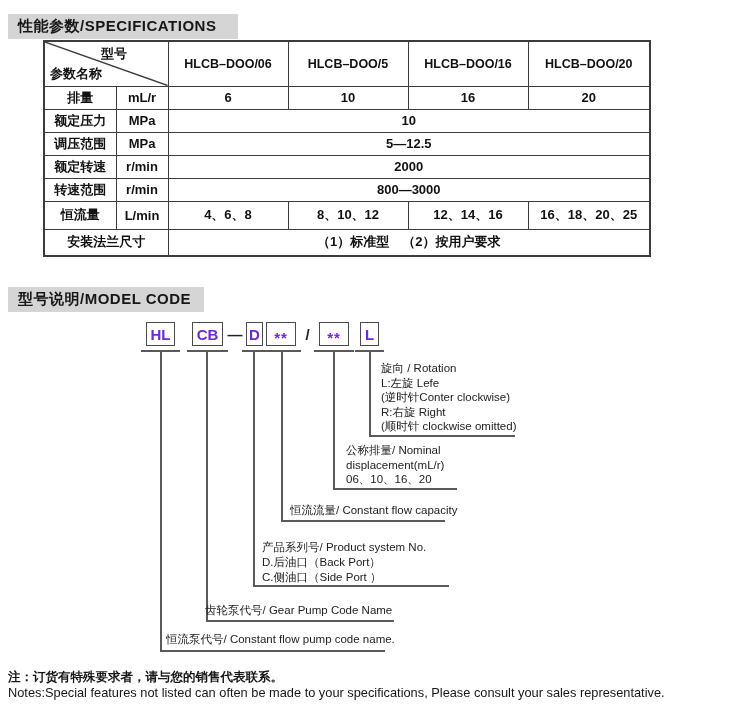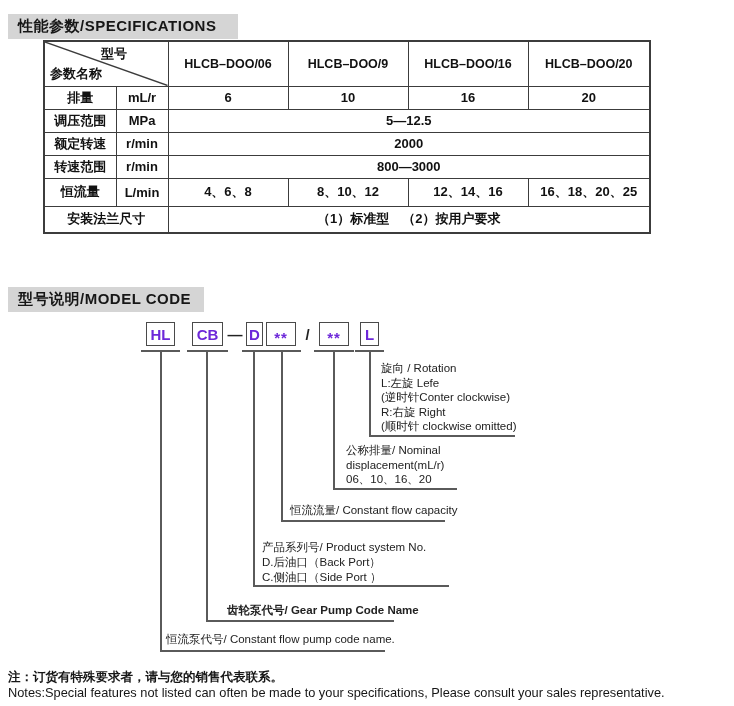--- a/index.html
+++ b/index.html
@@ -80,31 +80,36 @@
   <tbody>
       <tr class="hdr">
     <td class="diag" colspan="2">
       <svg viewBox="0 0 124 45" preserveAspectRatio="none">
         <line x1="0" y1="0" x2="124" y2="45" stroke="#3c3c3c" stroke-width="1.4"></line>
       </svg>
       <span class="diag-tr">型号</span>
       <span class="diag-bl">参数名称</span>
     </td>
     <td class="model-col">HLCB–DOO/06</td>
-    <td class="model-col">HLCB–DOO/9</td>
+    <td class="model-col">HLCB–DOO/5</td>
     <td class="model-col">HLCB–DOO/16</td>
     <td class="model-col">HLCB–DOO/20</td>
   </tr>
   <tr class="r-sm">
     <td>排量</td>
     <td>mL/r</td>
     <td>6</td>
     <td>10</td>
     <td>16</td>
     <td>20</td>
+  </tr>
+  <tr class="r-sm">
+    <td>额定压力</td>
+    <td>MPa</td>
+    <td colspan="4">10</td>
   </tr>
   <tr class="r-sm">
     <td>调压范围</td>
     <td>MPa</td>
     <td colspan="4">5—12.5</td>
   </tr>
   <tr class="r-sm">
     <td>额定转速</td>
     <td>r/min</td>
     <td colspan="4">2000</td>
@@ -178,18 +183,18 @@
     <div>公称排量/  Nominal</div>
     <div>displacement(mL/r)</div>
     <div>06、10、16、20</div>
   </div>
   <div class="anno" style="left:290px;top:503px;">恒流流量/ Constant flow capacity</div>
   <div class="anno" style="left:262px;top:540px;line-height:15px;">
     <div>产品系列号/ Product system No.</div>
     <div>D.后油口（Back Port）</div>
     <div>C.侧油口（Side Port ）</div>
   </div>
-  <div class="anno" style="left:227px;top:603px;font-weight:bold;">齿轮泵代号/ Gear Pump Code Name</div>
+  <div class="anno" style="left:205px;top:603px;">齿轮泵代号/ Gear Pump Code Name</div>
   <div class="anno" style="left:166px;top:632px;">恒流泵代号/ Constant flow pump code name.</div>
 </div>
 
 <div class="note-zh">注：订货有特殊要求者，请与您的销售代表联系。</div>
 <div class="note-en">Notes:Special features not listed can often be made to your specifications, Please consult your sales representative.</div>
 
 </body></html>

